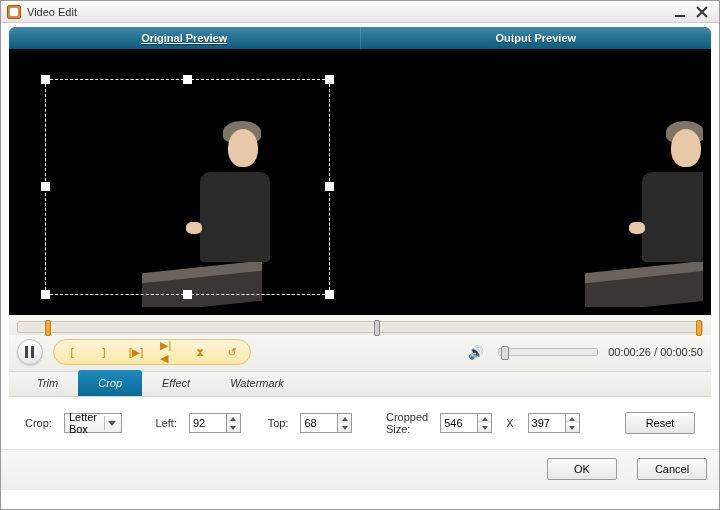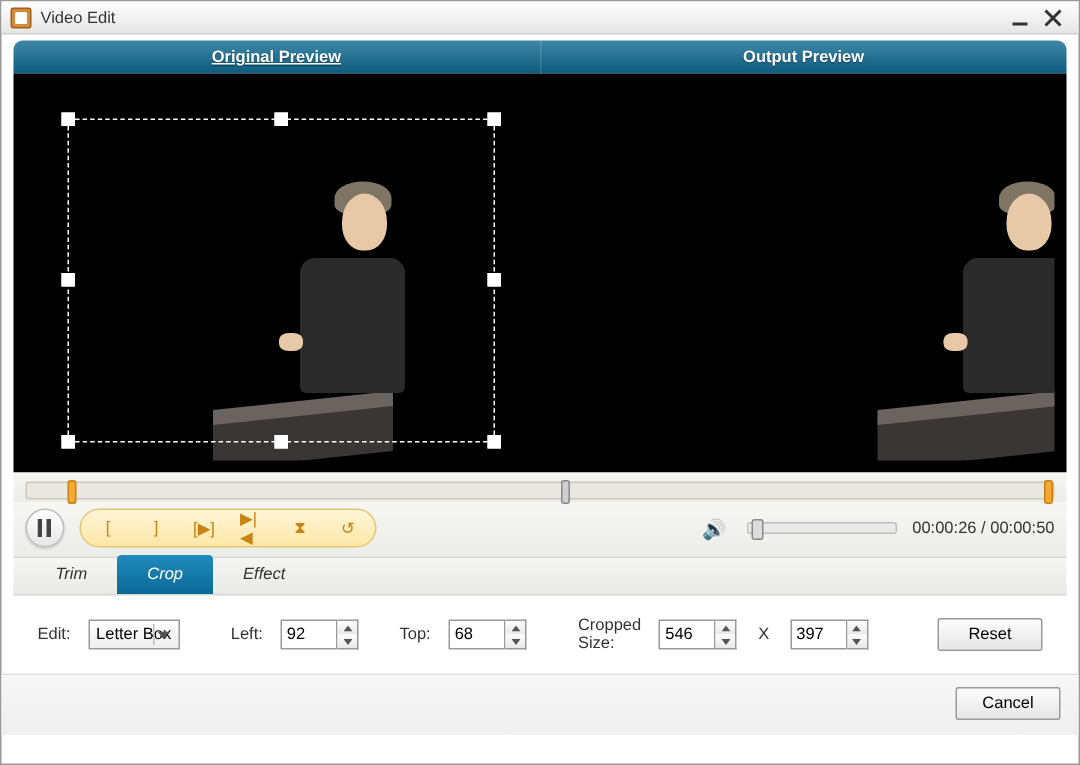--- a/index.html
+++ b/index.html
@@ -180,24 +180,25 @@
         </div>
       <div class="time">
         <span>00:00:26</span> / <span>00:00:50</span>
       </div>
     </div>
 
     <div class="tabs">
       <div class="tab">Trim</div>
       <div class="tab active">Crop</div>
       <div class="tab">Effect</div>
+      <div class="tab">Watermark</div>
     </div>
 
     <div class="panel">
-      <span class="lbl">Edit:</span>
+      <span class="lbl">Crop:</span>
       <div class="combo">
         <span>Letter Box</span>
         <span class="caret">
             <svg viewBox="0 0 8 5" width="8" height="5">
               <path d="M0 0 L4 5 L8 0 Z" fill="#555"></path>
             </svg>
           </span>
       </div>
 
       <div class="gap-lg"></div>
@@ -270,16 +271,17 @@
           </div>
       </div>
 
       <div class="gap-lg"></div>
       <button class="btn">Reset</button>
     </div>
 
   </div>
 
   <div class="footer">
+    <button class="btn">OK</button>
     <button class="btn">Cancel</button>
   </div>
 
 </div>
 
 </body></html>

